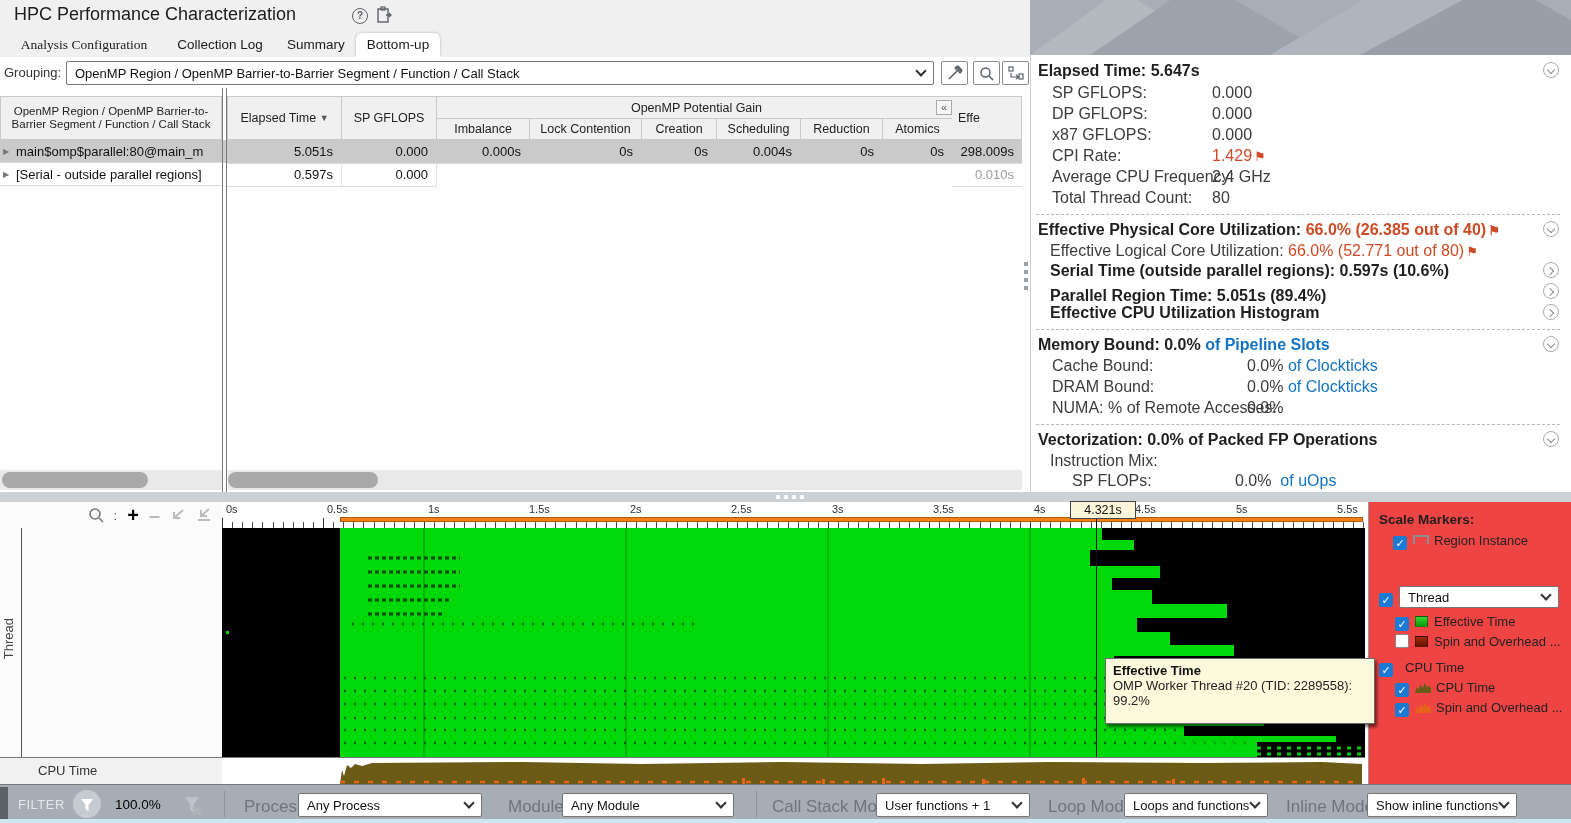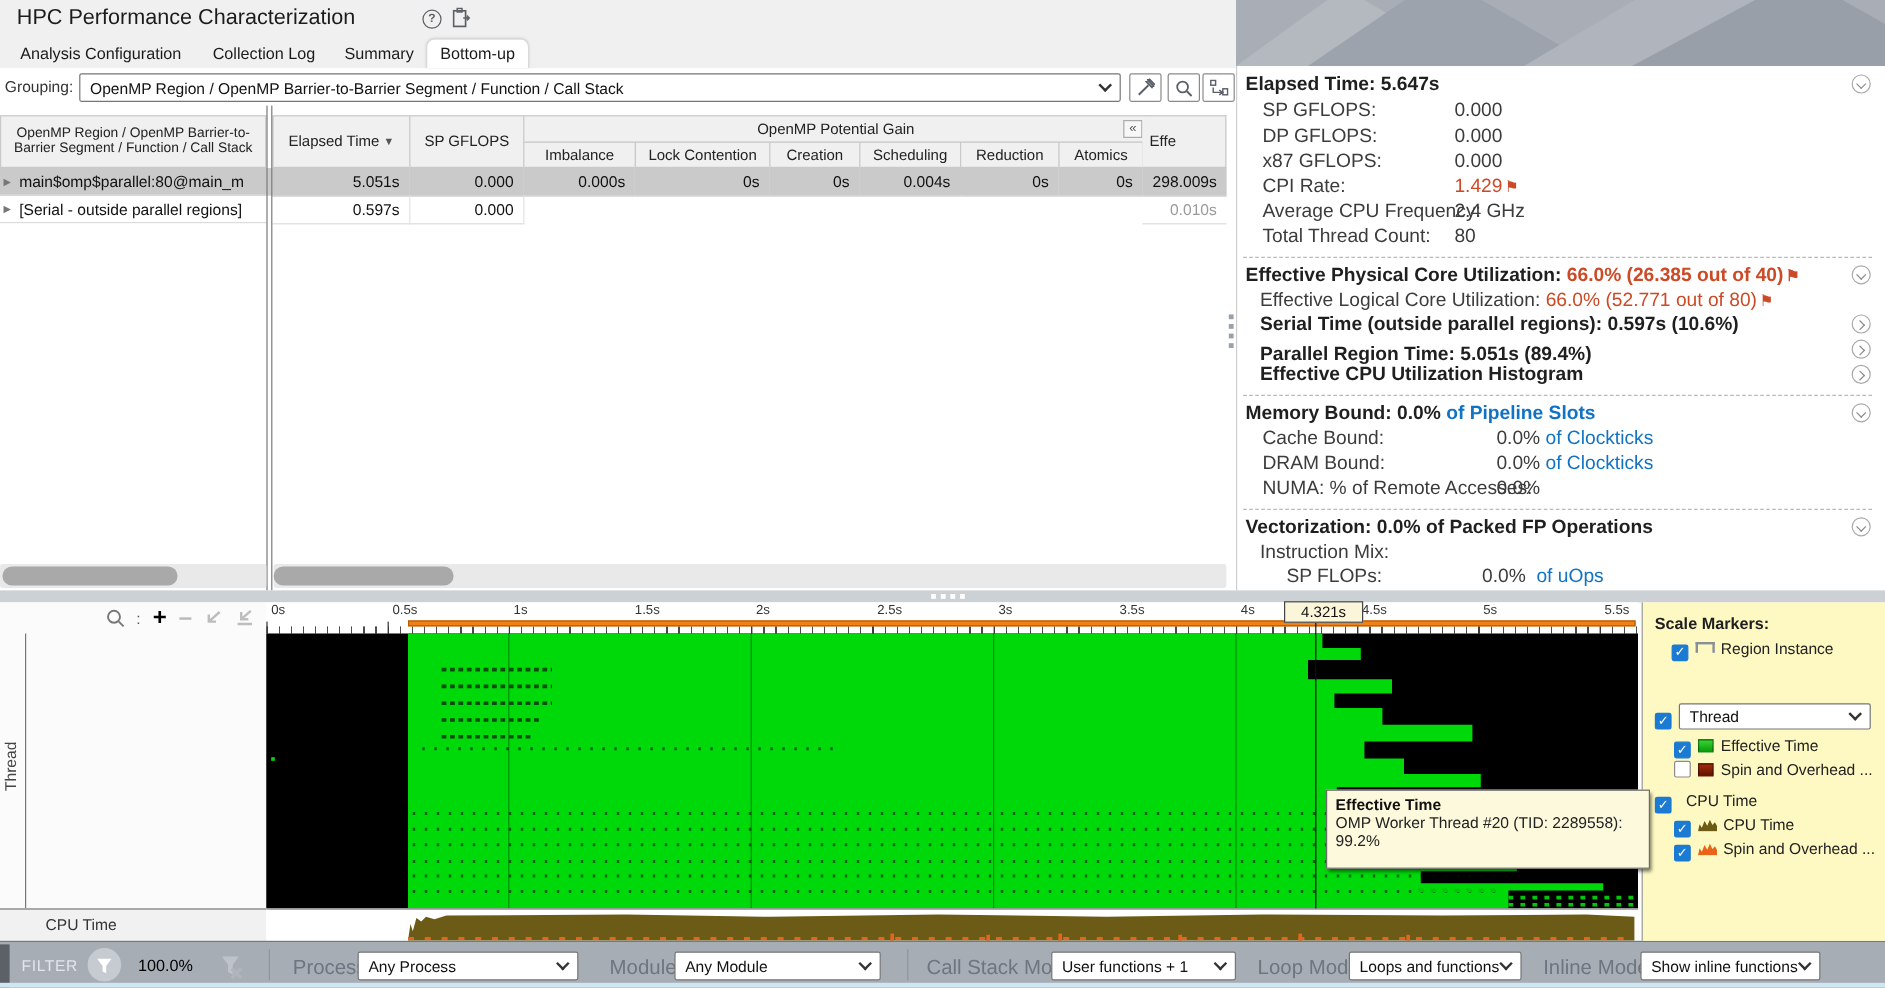--- a/index.html
+++ b/index.html
@@ -95,21 +95,21 @@
   .tooltip { position:absolute; left:1105px; top:658px; width:270px; height:66px; background:#fcf9dd;
              border:1px solid #6b6b6b; box-shadow:2px 3px 3px rgba(0,0,0,.55); z-index:7; padding:4px 7px;
              font-size:13px; color:#222; }
   .tooltip b { display:block; font-size:13px; color:#111; }
   .cpu-row-label { position:absolute; left:0; top:757px; width:222px; height:27px; background:#f1f1f1;
                    border-top:1px solid #777; font-size:13px; color:#333; line-height:26px; padding-left:38px; }
   .cpu-band { position:absolute; left:222px; top:757px; width:1143px; height:27px; background:#fff; border-top:1px solid #777; }
   .tl-bottom-border { position:absolute; left:0; top:784px; width:1571px; height:1px; background:#777; }
 
   
-  .legend { position:absolute; left:1368px; top:502px; width:203px; height:282px; background:#fef9c3; border-left:1px solid #999;
+  .legend { position:absolute; left:1368px; top:502px; width:203px; height:282px; background:#ef4444; border-left:1px solid #999;
             font-size:13px; color:#222; }
   .lg-title { position:absolute; left:10px; top:10px; font-weight:bold; font-size:13.5px; color:#1f1f1f; }
   .lg-row { position:absolute; left:10px; white-space:nowrap; }
   .lg-row.wraprow { white-space:normal; width:182px; line-height:17px; }
   .cb { display:inline-block; width:14px; height:14px; border:1px solid #8a8a8a; background:#fff; border-radius:2px;
         vertical-align:-2px; margin-right:6px; text-align:center; line-height:13px; font-size:11px; color:#fff; }
   .cb.on { background:#1b7ad2; border-color:#1b7ad2; }
   .mk-icon { display:inline-block; width:16px; height:9px; border-top:2px solid #8a8f96; border-left:2px solid #8a8f96;
              border-right:2px solid #8a8f96; vertical-align:1px; margin-right:5px; }
   .sw { display:inline-block; width:13px; height:11px; vertical-align:-1px; margin-right:6px; border:1px solid rgba(0,0,0,.4); }
@@ -153,21 +153,21 @@
       <svg width="541" height="55" viewBox="0 0 541 55">
         <polygon points="0,55 90,-10 200,55" fill="#b4b9c0"></polygon>
         <polygon points="60,55 170,-20 300,55" fill="#9da3ac"></polygon>
         <polygon points="240,55 400,-40 541,30 541,55" fill="#b0b5bd"></polygon>
         <polygon points="330,55 470,-20 541,20 541,55" fill="#989fa8"></polygon>
       </svg>
     </div>
   </div>
 
   <div class="tabs">
-    <div class="tab" style="left:14px; width:140px;">Analysis Configuration</div>
+    <div class="tab" style="left:14px; width:140px;font-family:Liberation Serif, serif;">Analysis Configuration</div>
     <div class="tab" style="left:172px; width:96px;">Collection Log</div>
     <div class="tab" style="left:284px; width:64px;">Summary</div>
     <div class="tab active" style="left:356px; width:84px;">Bottom-up</div>
   </div>
 
   <div class="grouping-row">
     <span class="grouping-label">Grouping:</span>
     <div class="select grouping-select">
       <span class="val">OpenMP Region / OpenMP Barrier-to-Barrier Segment / Function / Call Stack</span>
       <span class="chev"></span>

